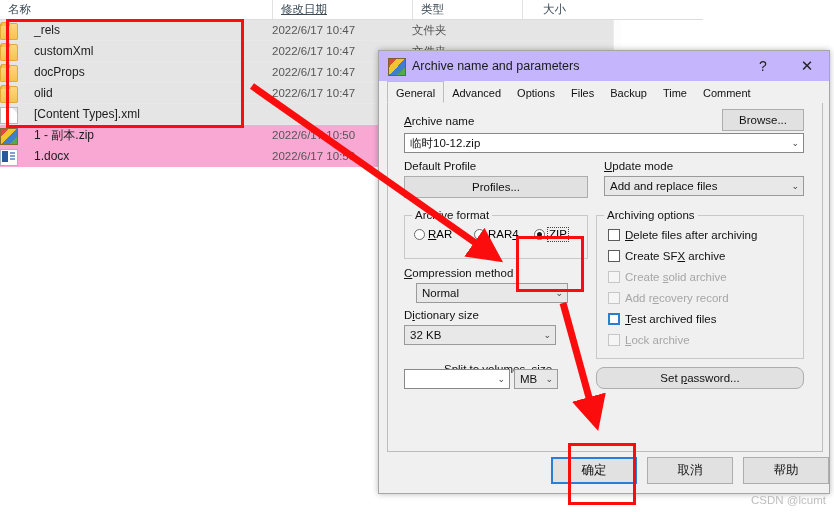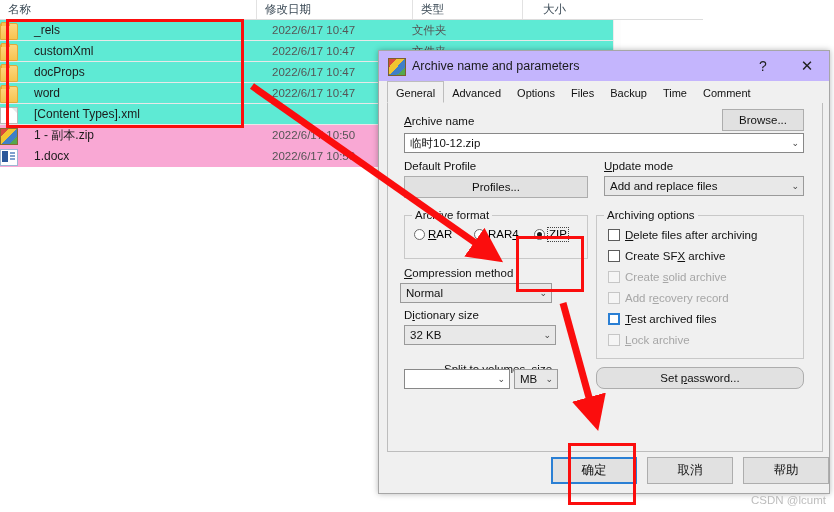--- a/index.html
+++ b/index.html
@@ -27,21 +27,21 @@
     white-space:nowrap;
   }
   .col-head.first{border-left:none;}
 
   #filelist{position:absolute;left:0;top:20px;width:620px;}
   .frow{
     position:relative;height:21px;line-height:21px;
     border-bottom:1px solid #e8e8e8;
     box-sizing:border-box;
   }
-  .frow.selected{background:#5eead4;}
+  .frow.selected{background:#e5e5e5;}
   .frow.plain{background:#f9a8d4;border-bottom:none;}
   .fname{
     position:absolute;left:12px;top:0;height:21px;line-height:21px;
     font-size:12px;color:#1c1c1c;white-space:nowrap;
     padding-left:22px;
   }
   .fdate{
     position:absolute;left:272px;top:0;height:21px;line-height:21px;
     font-size:11.5px;color:#555;white-space:nowrap;
   }
@@ -214,21 +214,21 @@
     font-size:11.5px;color:#bdbdbd;white-space:nowrap;
   }
 </style>
 </head>
 <body>
 
 <div id="explorer">
 
   <div id="explorer-header">
     <div class="col-head first" style="left:0px;width:272px;">名称</div>
-    <div class="col-head" style="left:256px;width:140px;">修改日期</div>
+    <div class="col-head" style="left:272px;width:140px;text-decoration:underline;">修改日期</div>
     <div class="col-head" style="left:412px;width:110px;">类型</div>
     <div class="col-head" style="left:522px;width:98px;padding-left:20px;">大小</div>
   </div>
 
   <div id="filelist">
 
     <div class="frow selected">
       <span class="ico folder"></span>
       <span class="fname">_rels</span>
       <span class="fdate">2022/6/17 10:47</span>
@@ -244,21 +244,21 @@
 
     <div class="frow selected">
       <span class="ico folder"></span>
       <span class="fname">docProps</span>
       <span class="fdate">2022/6/17 10:47</span>
       <span class="ftype"></span>
     </div>
 
     <div class="frow selected">
       <span class="ico folder"></span>
-      <span class="fname">word</span>
+      <span class="fname">olid</span>
       <span class="fdate">2022/6/17 10:47</span>
       <span class="ftype"></span>
     </div>
 
     <div class="frow selected">
       <span class="ico xmlfile"></span>
       <span class="fname">[Content Types].xml</span>
       <span class="fdate"></span>
       <span class="ftype"></span>
     </div>
@@ -330,21 +330,21 @@
       <span class="rl">RAR<span class="ul">4</span></span>
     </div>
     <div class="radio on" style="left:146px;top:125px;">
       <span class="dot"></span>
       <span class="rl focusring">ZIP</span>
     </div>
 
     <div class="lbl" style="left:16px;top:164px;">
       <span class="ul">C</span>ompression method
     </div>
-    <div class="combo gray" style="left:12px;top:180px;width:152px;">
+    <div class="combo gray" style="left:28px;top:180px;width:152px;">
       <span class="val">Normal</span>
       <span class="arr">⌄</span>
     </div>
 
     <div class="lbl" style="left:16px;top:206px;">
       D<span class="ul">i</span>ctionary size
     </div>
     <div class="combo gray" style="left:16px;top:222px;width:152px;">
       <span class="val">32 KB</span>
       <span class="arr">⌄</span>

